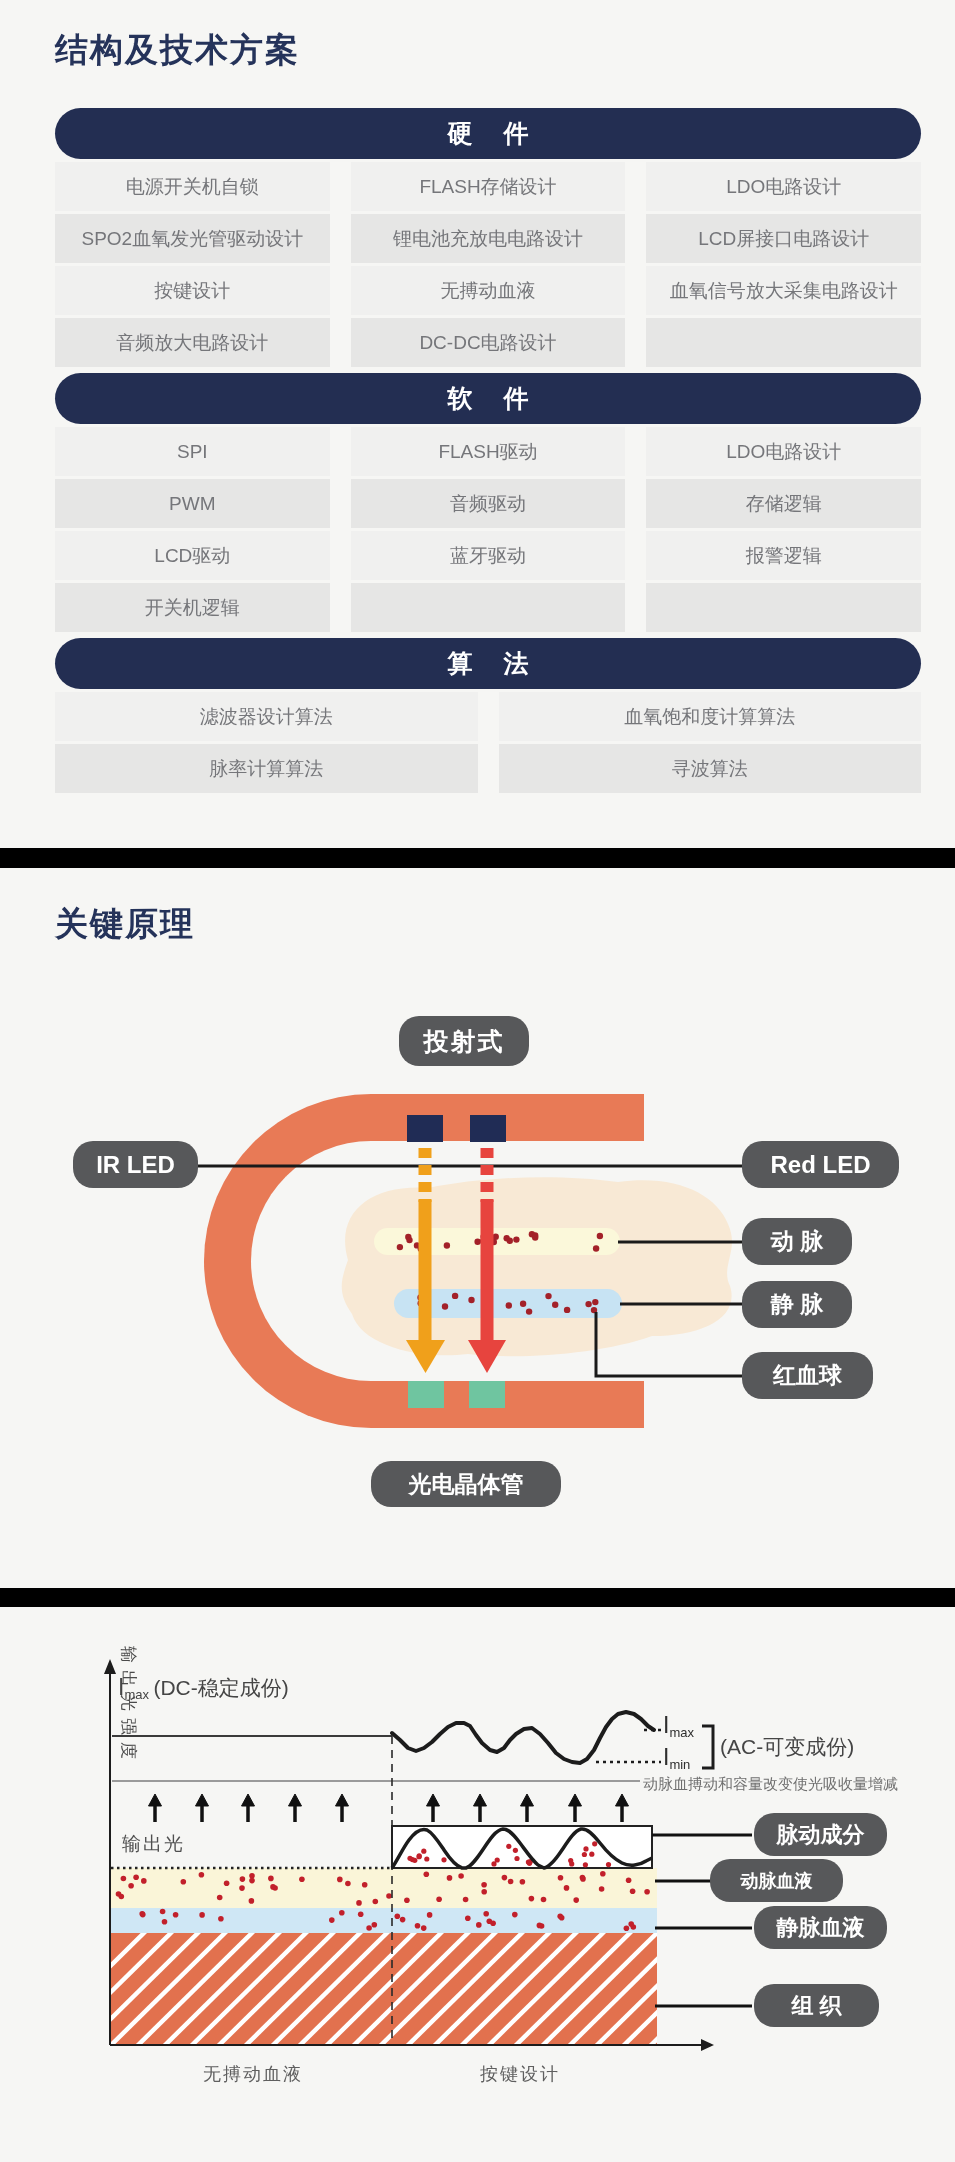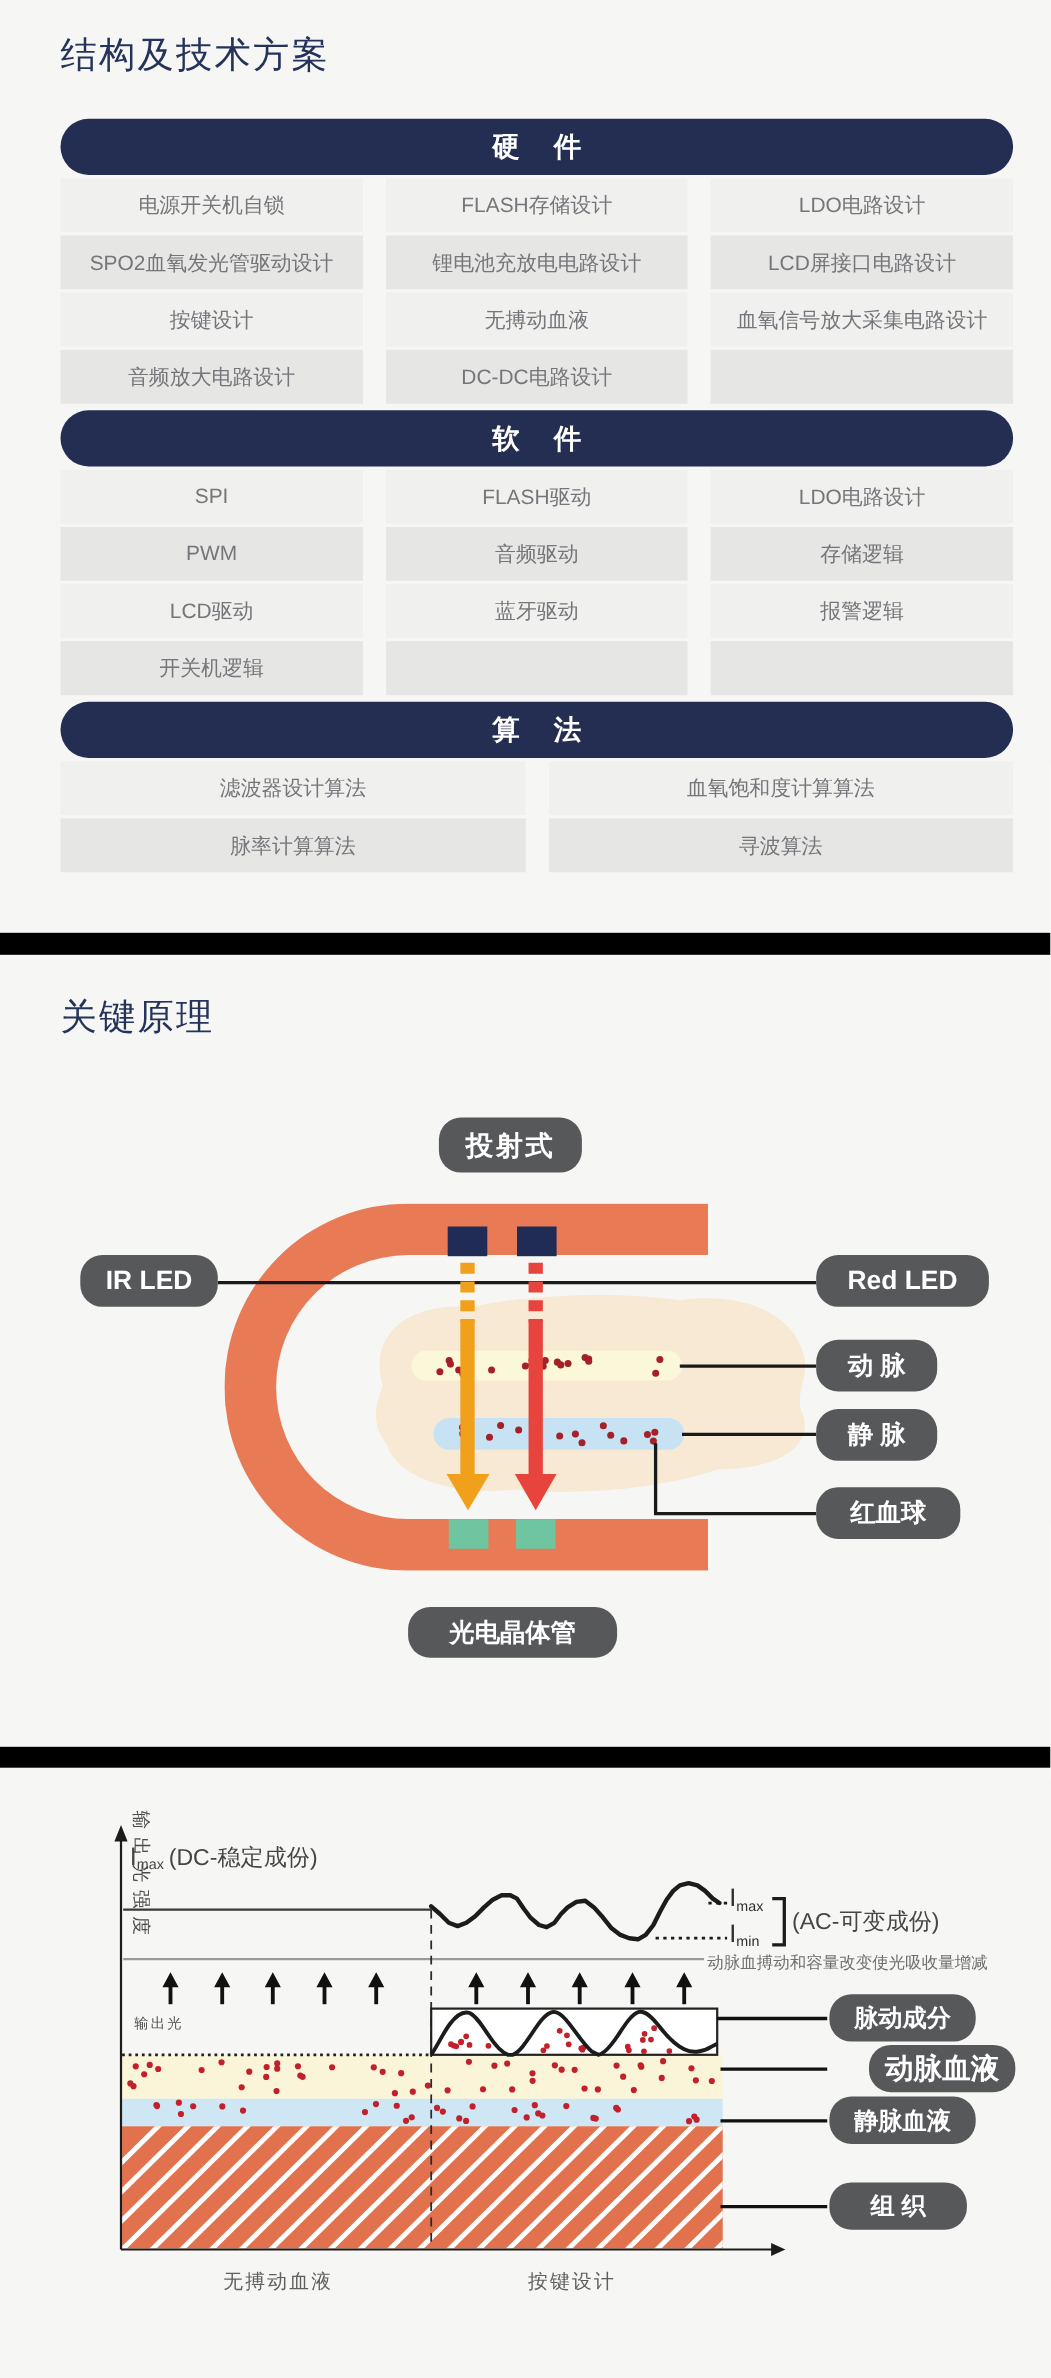--- a/index.html
+++ b/index.html
@@ -3,21 +3,21 @@
 <meta charset="utf-8">
 <style>
   html,body{margin:0;padding:0;}
   .page{
     position:relative; width:955px; height:2162px;
     background:#f6f6f4; overflow:hidden;
     font-family:"Liberation Sans","DejaVu Sans",sans-serif;
   }
   .sec-title{
     position:absolute; left:55px;
-    font-size:33px; font-weight:normal; color:#25335a; letter-spacing:2px;
+    font-size:33px; font-weight:bold; color:#25335a; letter-spacing:2px;
   }
   .divider{position:absolute; left:0; width:955px; background:#000;}
 
   
   .tables-wrap{position:absolute; left:55px; top:108px; width:866px;}
   .tbl{margin-bottom:6px;}
   .tbl-header{
     height:51px; margin-bottom:3px; background:#232e52; border-radius:26px;
     color:#fff; font-size:25px; font-weight:bold; letter-spacing:12px;
     display:flex; align-items:center; justify-content:center;
@@ -435,23 +435,23 @@
   <div class="fig-text" style="left:663px; top:1712px; color:#2e2e2e;">
     <span class="isym">I</span><sub class="isub">max</sub>
   </div>
   <div class="fig-text" style="left:663px; top:1744px; color:#2e2e2e;">
     <span class="isym">I</span><sub class="isub">min</sub>
   </div>
   <div class="fig-text" style="left:720px; top:1733px; font-size:21px;">(AC-可变成份)</div>
 
   <div class="fig-text" style="left:643px; top:1775px; font-size:15px; color:#6f6f6f;">动脉血搏动和容量改变使光吸收量增减</div>
 
-  <div class="fig-text" style="left:122px; top:1831px; font-size:13px; color:#4f4f4f; letter-spacing:2px;">输出光</div>
+  <div class="fig-text" style="left:122px; top:1831px; font-size:19px; color:#4f4f4f; letter-spacing:2px;">输出光</div>
 
   <div class="gbox" style="left:754px; top:1813px; width:133px; height:43px; font-size:22px;">脉动成分</div>
-  <div class="gbox" style="left:790px; top:1859px; width:133px; height:43px; font-size:26px;">动脉血液</div>
+  <div class="gbox" style="left:710px; top:1859px; width:133px; height:43px; font-size:18px;">动脉血液</div>
   <div class="gbox" style="left:754px; top:1906px; width:133px; height:43px; font-size:22px;">静脉血液</div>
   <div class="gbox" style="left:754px; top:1984px; width:125px; height:43px; font-size:22px;">组 织</div>
 
   <div class="axis-cap" style="left:178px; top:2062px; width:150px;">无搏动血液</div>
   <div class="axis-cap" style="left:450px; top:2062px; width:140px;">按键设计</div>
 
 </div>
 
 </body></html>

